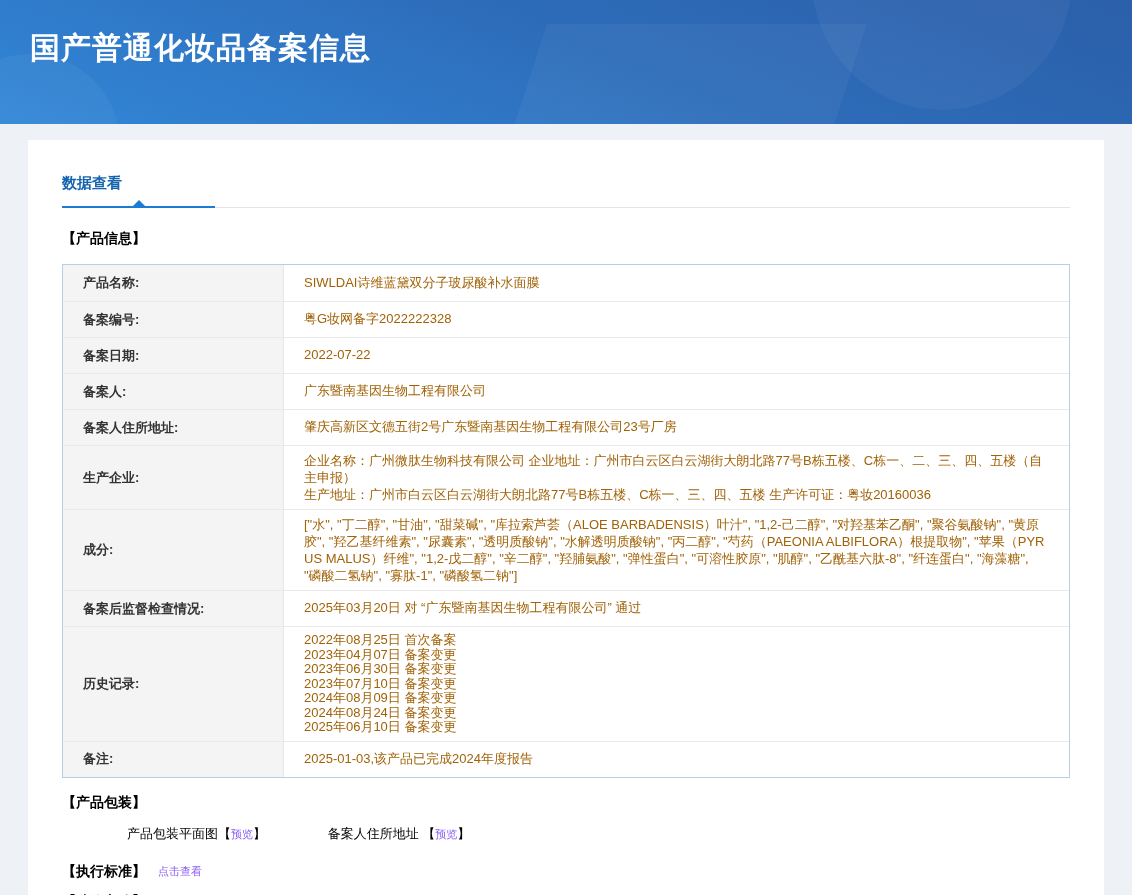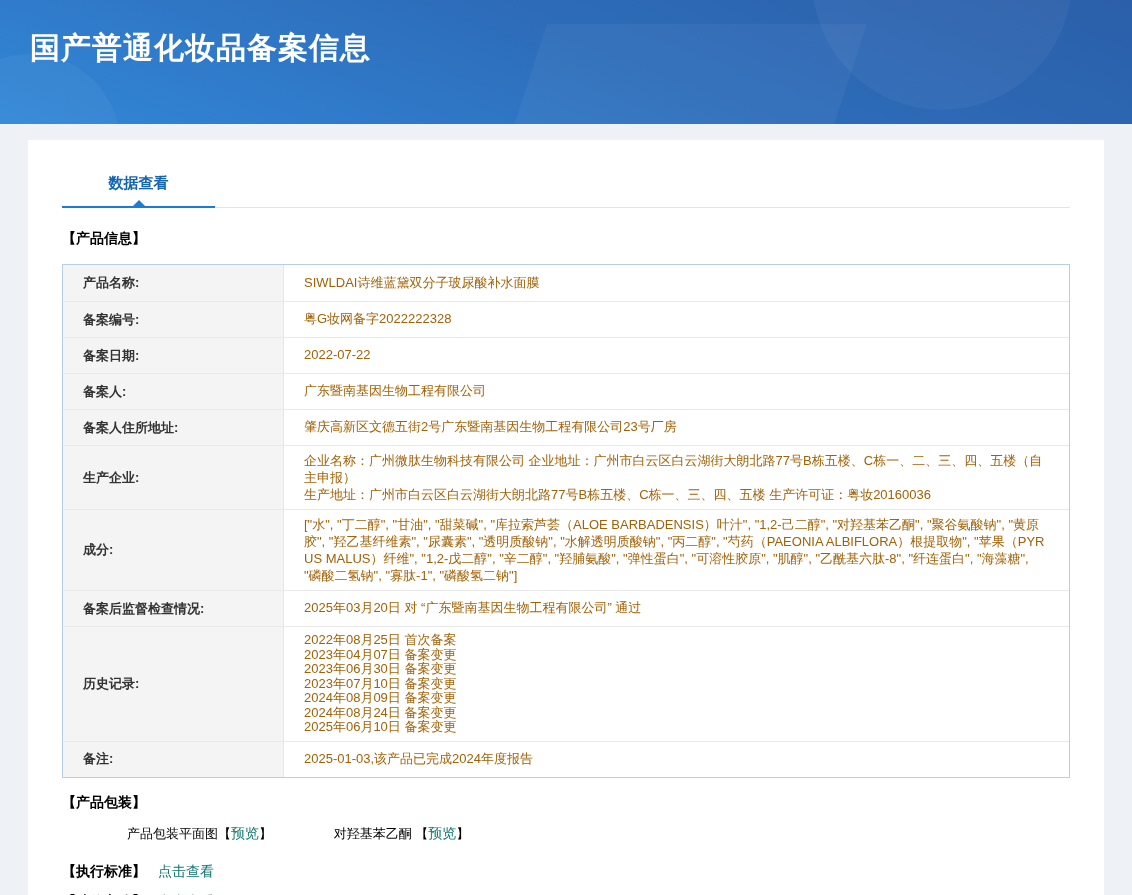--- a/index.html
+++ b/index.html
@@ -21,21 +21,21 @@
   .page-title {
     position:absolute; left:30px; top:28px;
     font-size:30px; font-weight:bold; color:#ffffff; letter-spacing:1px;
   }
   
   .card {
     background:#ffffff; margin:16px 28px 0; padding:34px 34px 26px;
   }
   .tab-bar { border-bottom:1px solid #e4e4e4; position:relative; }
   .tab {
-    display:inline-block; width:153px; text-align:center;
+    display:inline-block; width:153px; 
     padding-bottom:13px; margin-bottom:-1px;
     border-bottom:2px solid #1c7bd4; position:relative; cursor:pointer;
   }
   .tab span { font-size:15px; font-weight:bold; color:#1464ae; }
   .tri {
     position:absolute; bottom:0; left:50%; margin-left:-6px;
     width:0; height:0;
     border-left:6px solid transparent; border-right:6px solid transparent;
     border-bottom:6px solid #1c7bd4;
   }
@@ -60,21 +60,21 @@
     word-break:break-all;
   }
   .row.h2 .cell.value div { line-height:17px; }
   .row.h4 .cell.value { line-height:17px; }
   .row.h7 .cell.value div { line-height:14.5px; }
   
   .st-packaging { margin-top:16px; }
   .packaging-row { margin-top:13px; margin-left:65px; font-size:13px; color:#000; }
   .pk-group { margin-right:58px; }
   .bracket { font-weight:normal; color:#000; }
-  a.link { color:#0f766e; text-decoration:none; cursor:pointer; font-size:14px;font-family:Liberation Mono, monospace; }
+  a.link { color:#8b5cf6; text-decoration:none; cursor:pointer; font-size:11px;font-family:Liberation Mono, monospace; }
   .link-row { margin-top:12px; display:flex; align-items:center; }
   .link-row .section-title { margin-right:12px;text-align:right; }
   .lr-standard { margin-top:20px; }
 </style>
 </head>
 <body>
 
 <div class="page-header">
   <div class="deco deco1"></div>
   <div class="deco deco2"></div>
@@ -158,21 +158,21 @@
 
   </div>
 
   <div class="section-title st-packaging">【产品包装】</div>
 
   <div class="packaging-row">
     <span class="pk-group">
       <span>产品包装平面图</span><span class="bracket">【</span><a class="link">预览</a><span class="bracket">】</span>
     </span>
     <span class="pk-group">
-      <span>对羟基苯乙酮</span>
+      <span>备案人住所地址</span>
       <span class="bracket">【</span><a class="link">预览</a><span class="bracket">】</span>
     </span>
   </div>
 
   <div class="link-row lr-standard">
     <span class="section-title">【执行标准】</span>
     <a class="link">点击查看</a>
   </div>
 
   <div class="link-row">

